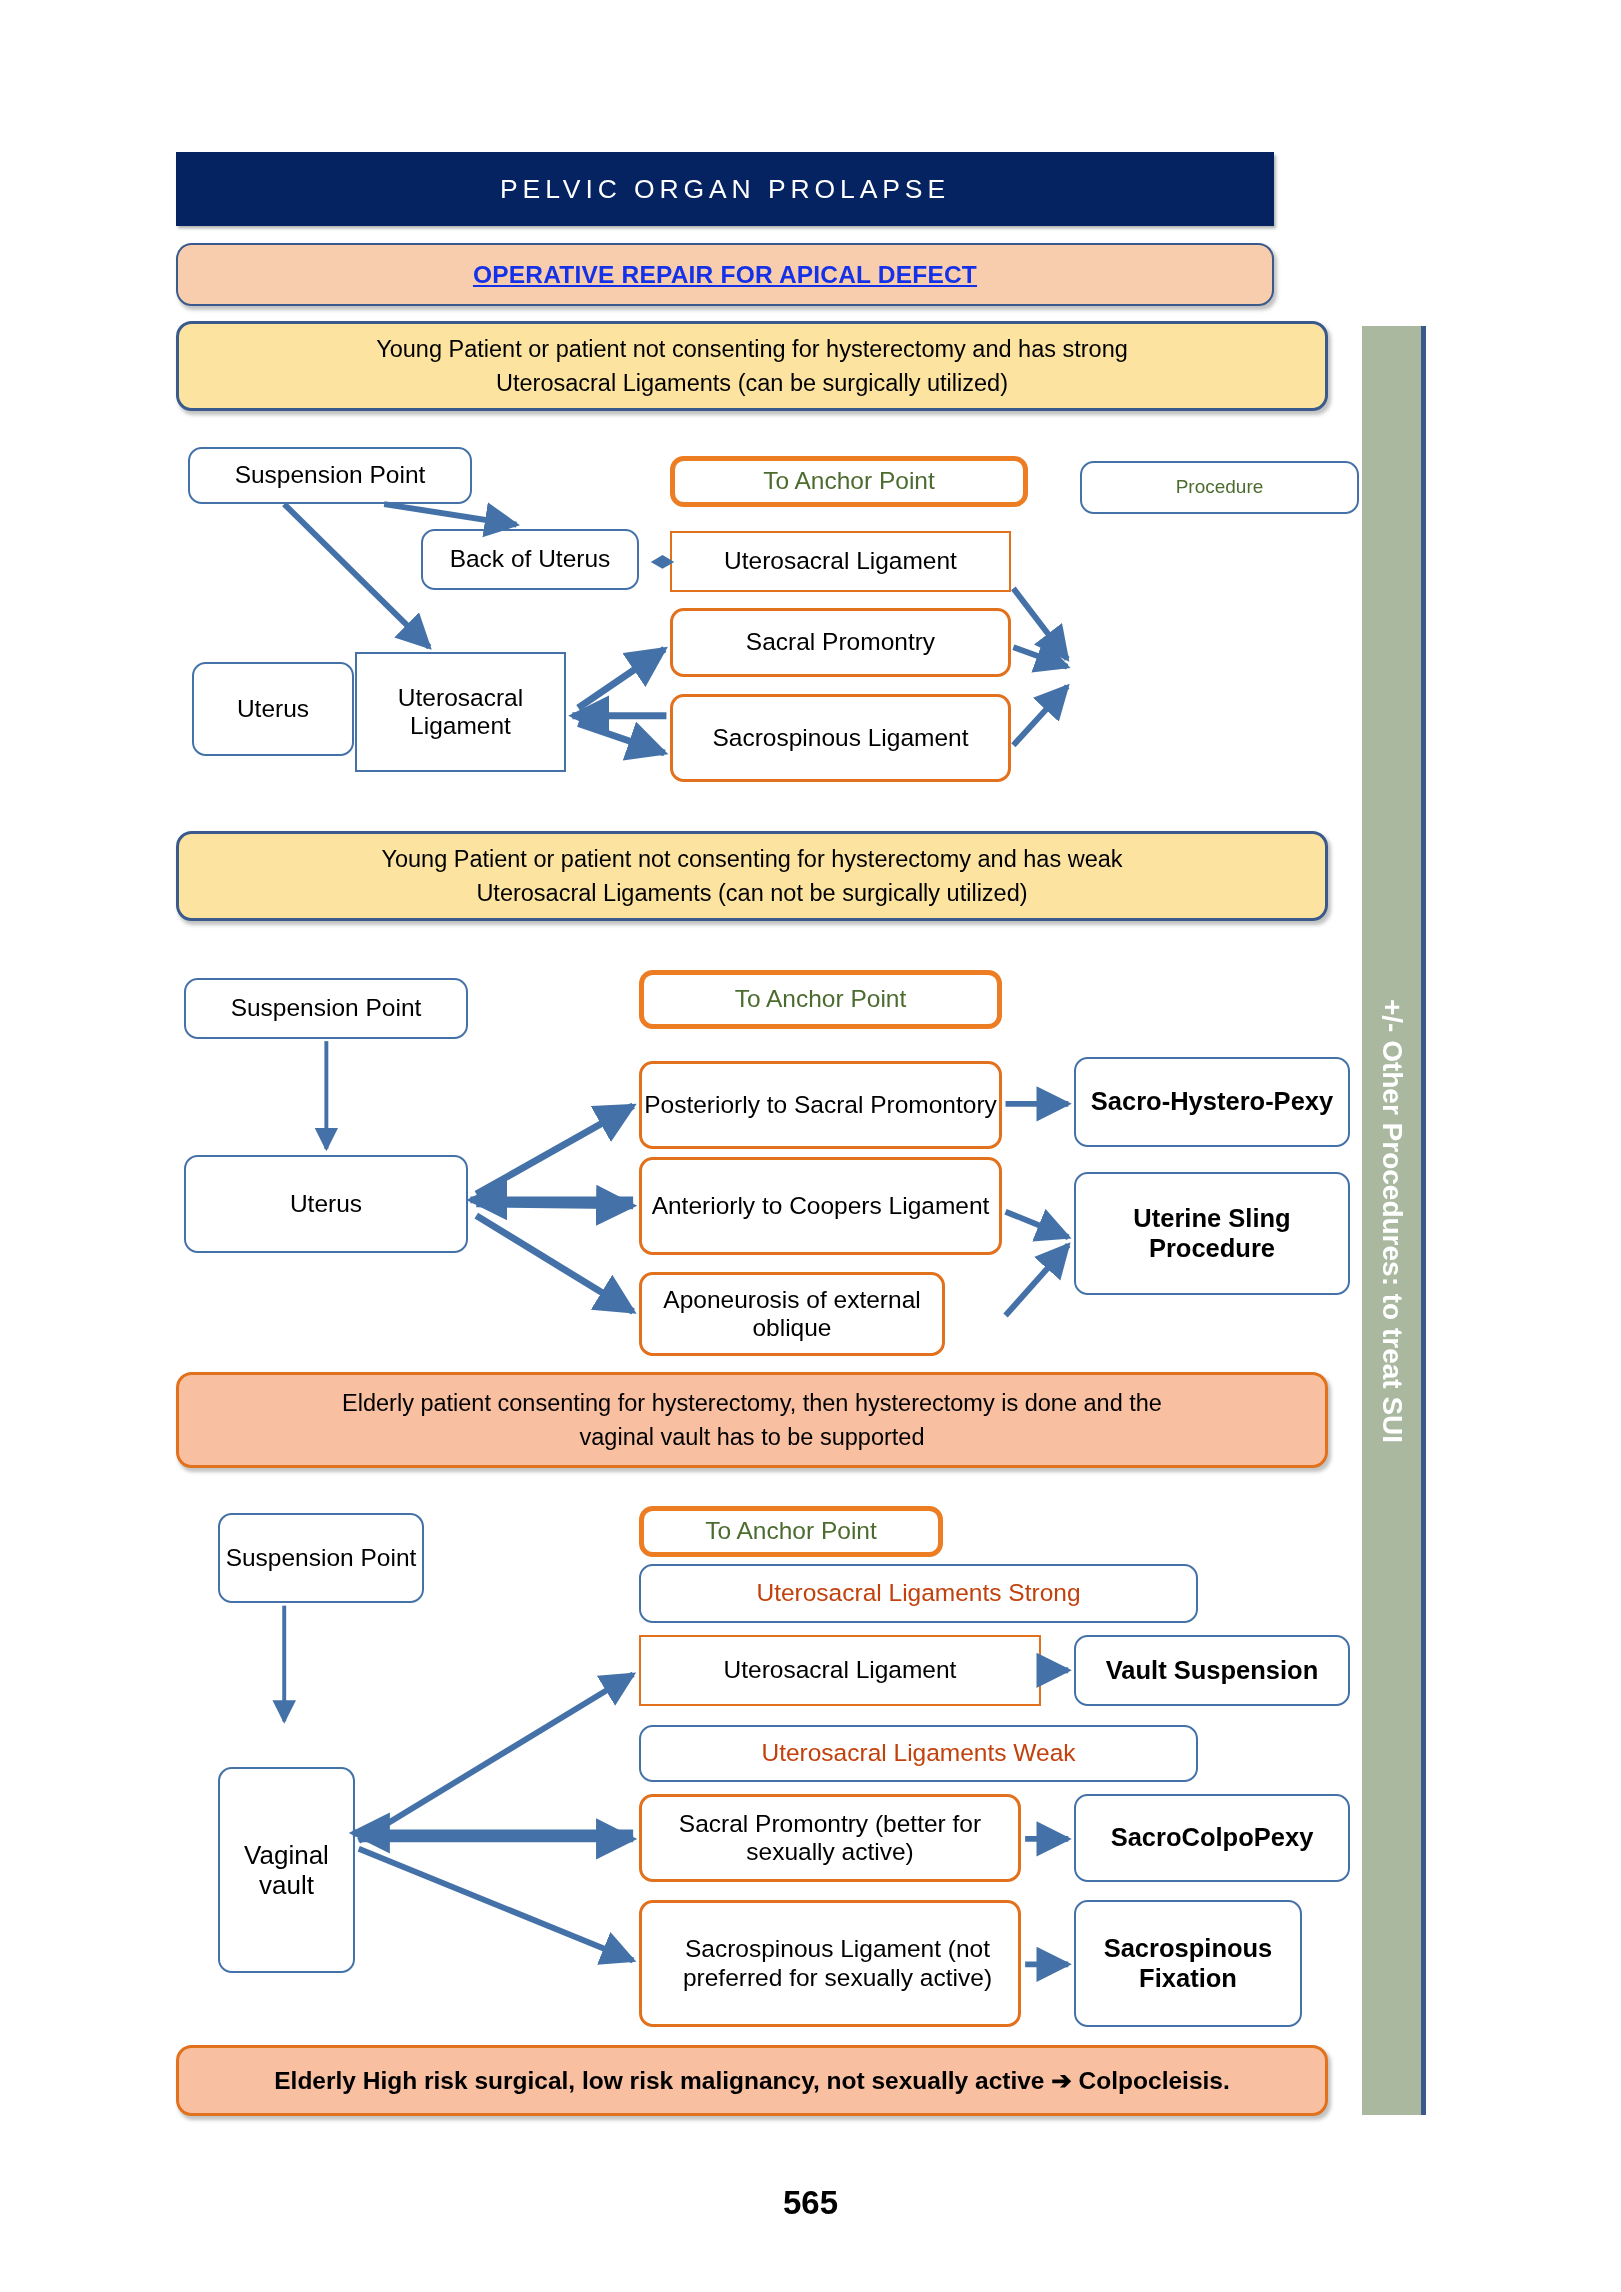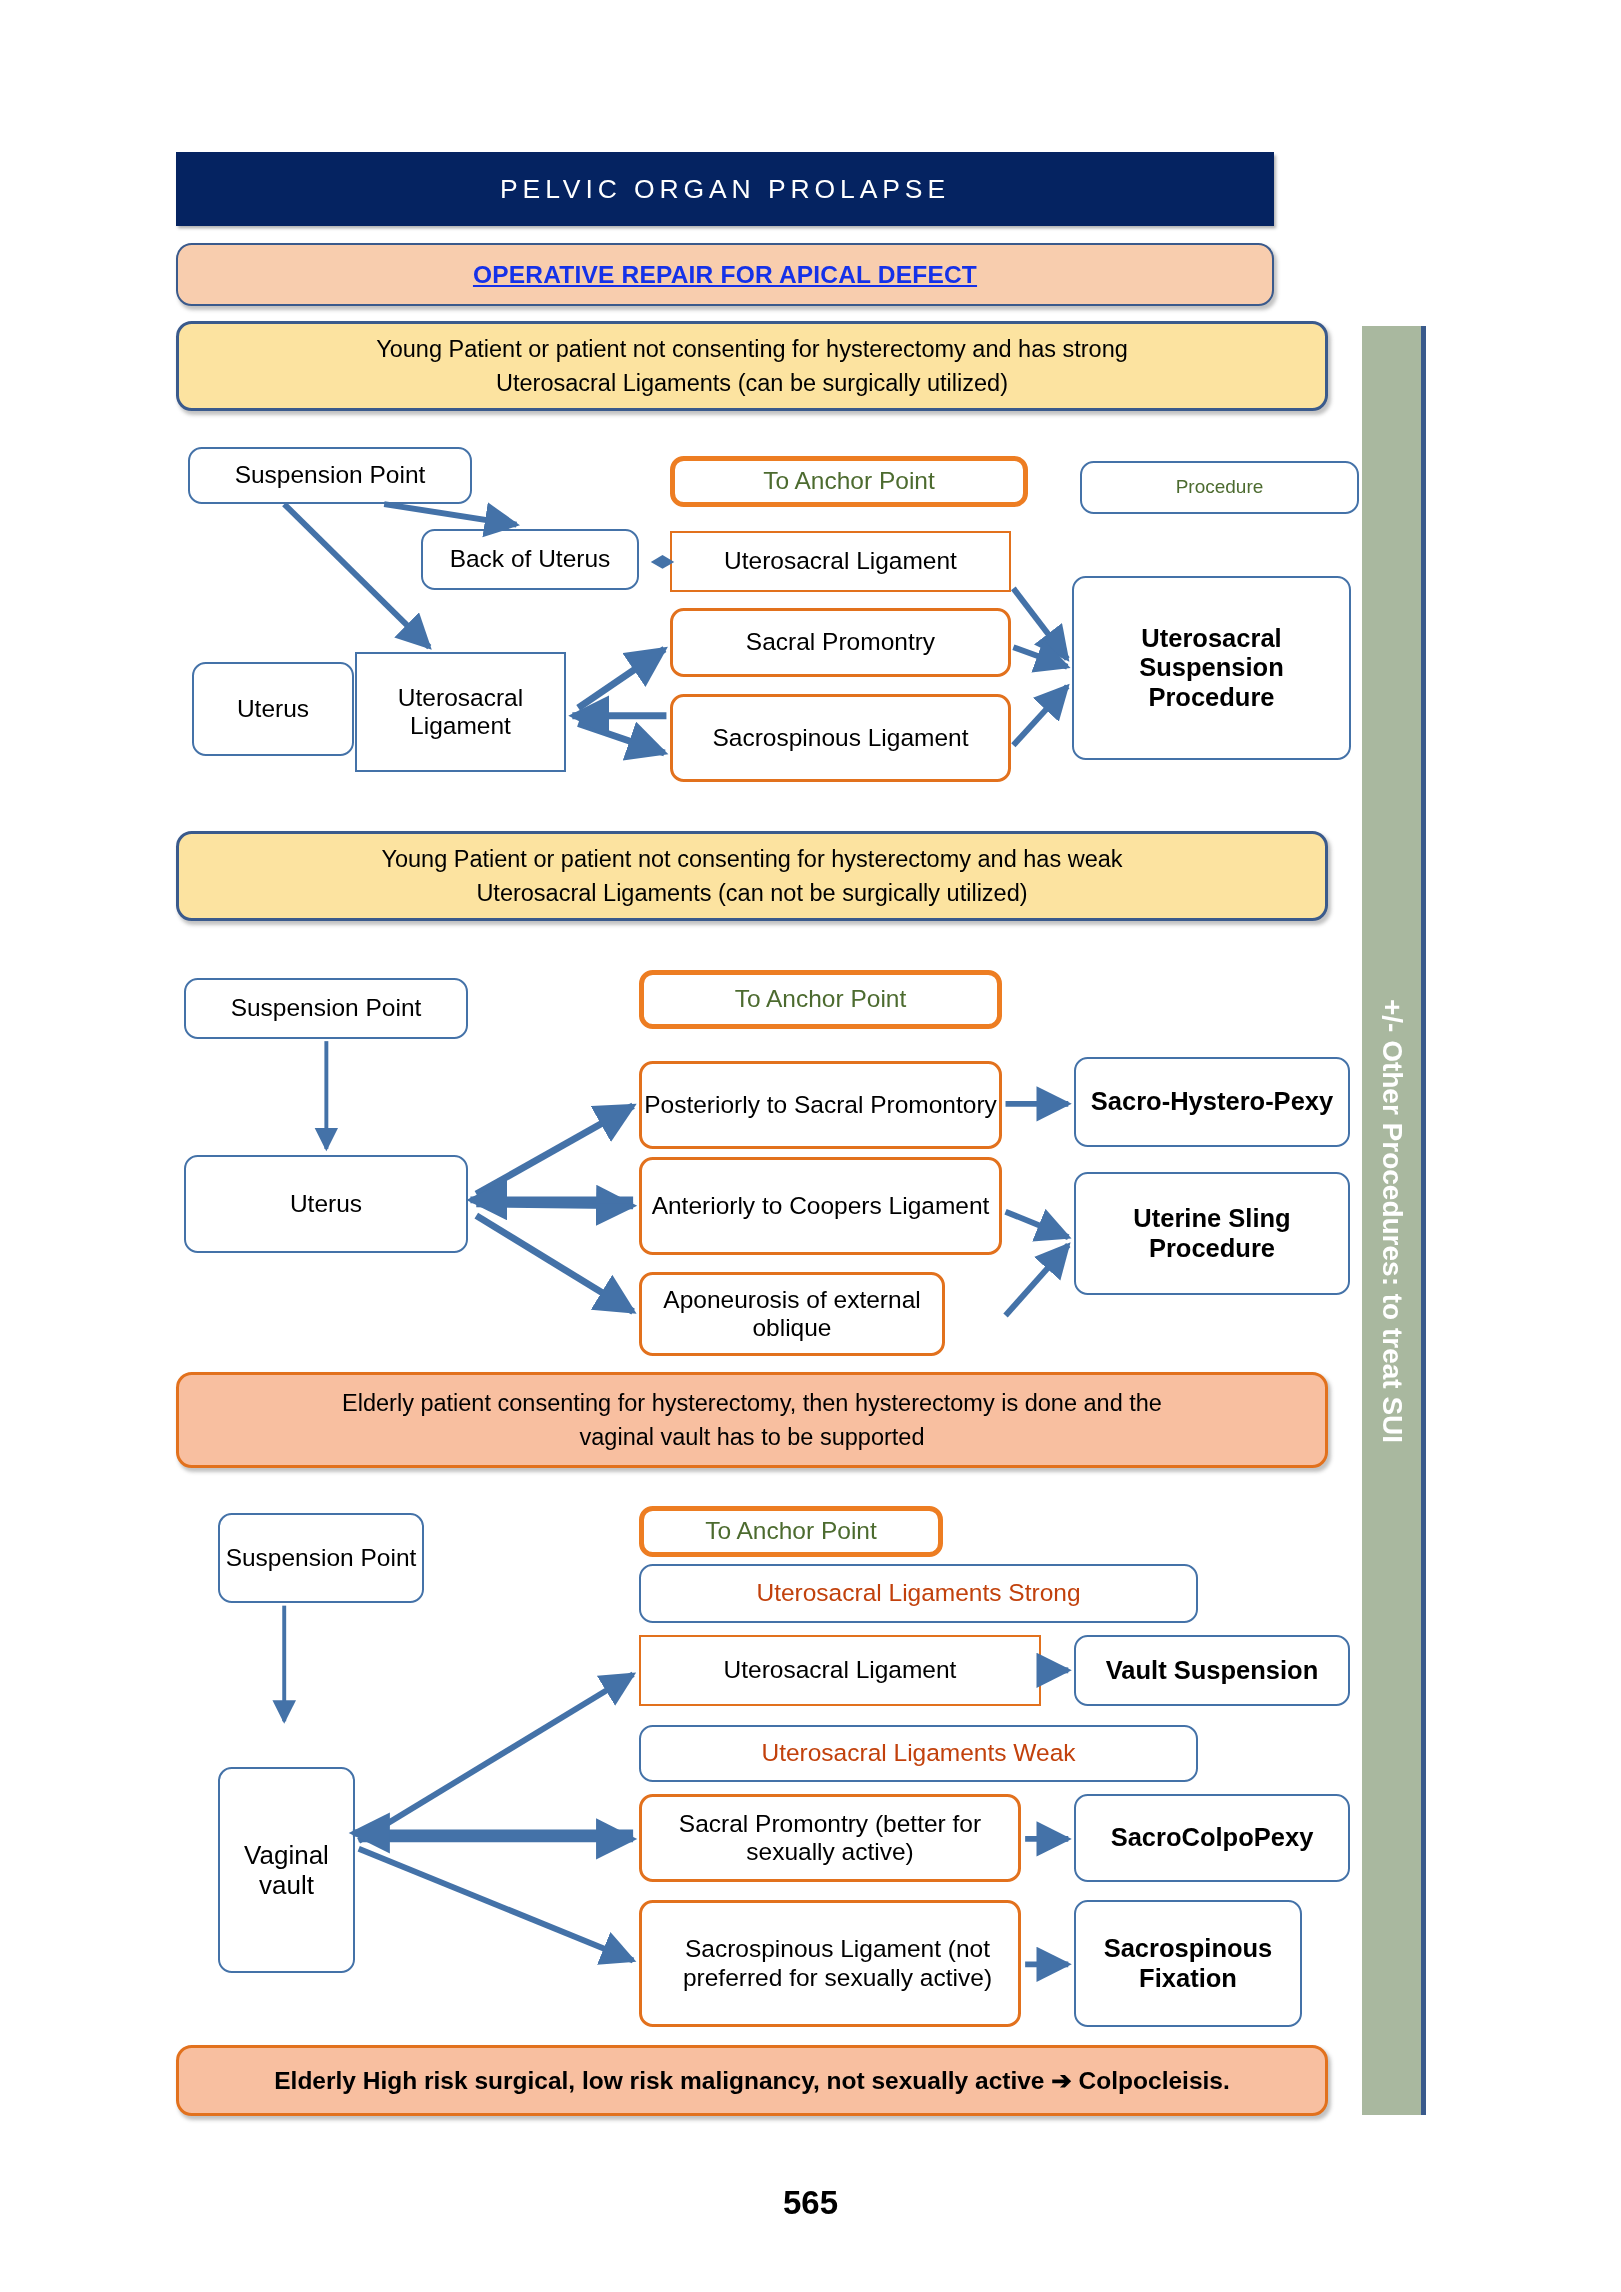--- a/index.html
+++ b/index.html
@@ -127,23 +127,20 @@
   </div>
 
   <div class="box orange" style="left:670px; top:608px; width:341px; height:69px; font-size:24.5px;">
     <span>Sacral Promontry</span>
   </div>
 
   <div class="box orange" style="left:670px; top:694px; width:341px; height:88px; font-size:24.5px;">
     <span>Sacrospinous Ligament</span>
   </div>
 
-  <div class="box blue bold" style="left:1072px; top:576px; width:279px; height:184px; font-size:25.5px;">
-    <span>Uterosacral Suspension Procedure</span>
-  </div>
 
   <div class="banner yellow" id="b-y2">
     <div>
       <div>Young Patient or patient not consenting for hysterectomy and has weak</div>
       <div>Uterosacral Ligaments (can not be surgically utilized)</div>
     </div>
   </div>
 
   <div class="box blue" style="left:184px; top:978px; width:284px; height:61px; font-size:24.5px;">
     <span>Suspension Point</span>

